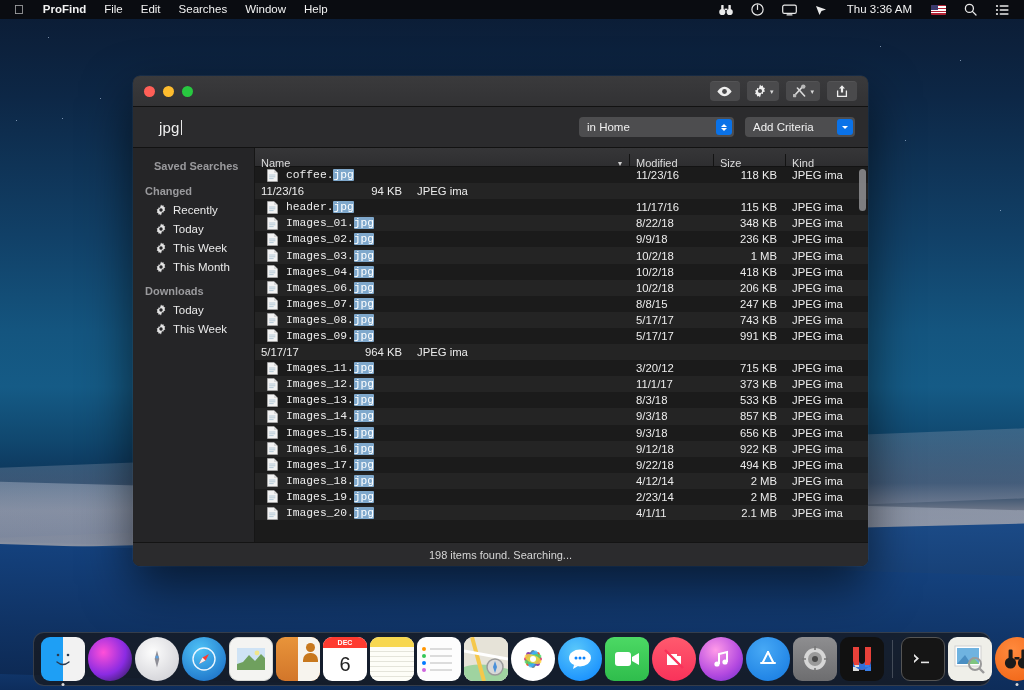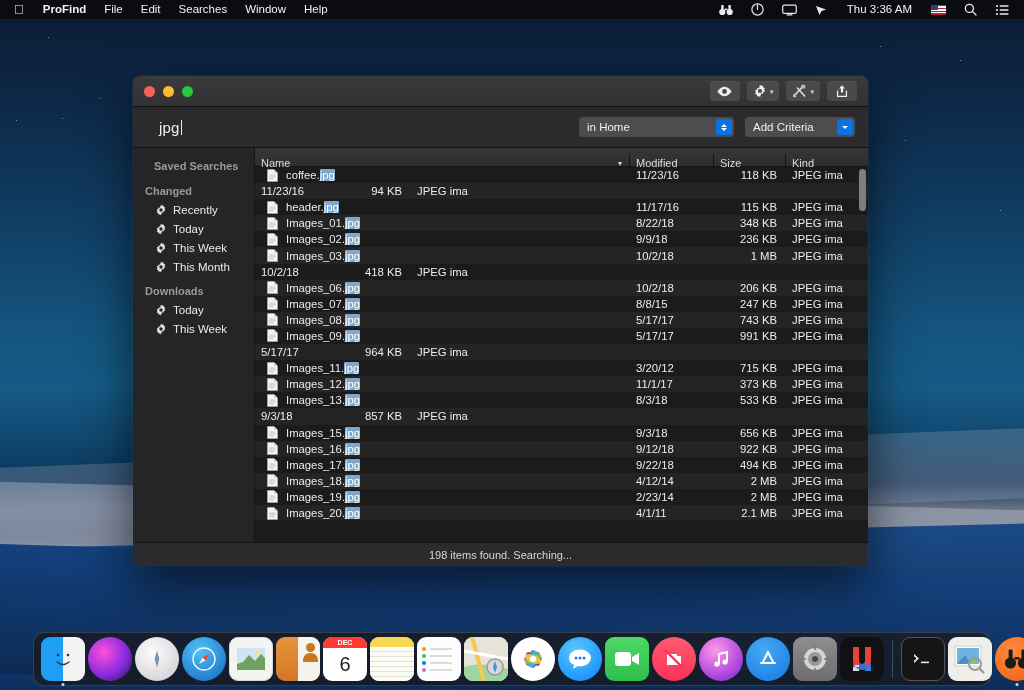--- a/index.html
+++ b/index.html
@@ -185,21 +185,21 @@
   .col-modified { width: 84px; flex: 0 0 84px; }
   .col-size { width: 72px; flex: 0 0 72px; }
   .col-kind { width: 82px; flex: 0 0 82px; border-right: none; }
   #sort-indicator { position: absolute; right: 7px; font-size: 8px; color: #cfcfcf; }
 
   #rows { flex: 1; overflow: hidden; position: relative; }
   .row { display: flex; align-items: center; height: 16.1px; font-size: 11.3px; color: #ececec; }
   .row.odd { background: #1b1b1b; }
   .row.even { background: #242424; }
   .cell { display: flex; align-items: center; height: 100%; overflow: hidden; white-space: nowrap; }
-  .cell-name { flex: 1; min-width: 0; padding-left: 12px; gap: 8px; }
+  .cell-name { flex: 1; min-width: 0; padding-left: 12px; gap: 8px; font-family: Liberation Mono, monospace; }
   .cell-modified { width: 84px; flex: 0 0 84px; padding-left: 6px; }
   .cell-size { width: 72px; flex: 0 0 72px; justify-content: flex-end; padding-right: 9px; }
   .cell-kind { width: 82px; flex: 0 0 82px; padding-left: 6px; }
   .doc-icon { width: 11px; height: 13px; flex: 0 0 11px; }
   .hl { background: #7fa8cc; color: #fff; border-radius: 1px; }
 
   #scrollbar {
     position: absolute; right: 2px; top: 21px; width: 7px; height: 340px;
   }
   #scrollthumb {
@@ -545,20 +545,32 @@
                       <line x1="2.2" y1="9.6" x2="6.6" y2="9.6"></line>
                     </g>
                   </svg></span>
                 <span><span>Images_03.</span><span class="hl">jpg</span><span></span></span>
               </div>
               <div class="cell cell-modified">10/2/18</div>
               <div class="cell cell-size">1 MB</div>
               <div class="cell cell-kind">JPEG ima</div>
             </div>
             <div class="row odd">
+              <div class="cell cell-name">
+                <span class="doc-icon"><svg width="11" height="13" viewBox="0 0 11 13">
+                    <path d="M0.5 0.5 H7 L10.5 4 V12.5 H0.5 Z" fill="#f3f3f3" stroke="#b9b9b9" stroke-width="0.6"></path>
+                    <path d="M7 0.5 V4 H10.5" fill="#d8d8d8"></path>
+                    <g stroke="#9bb7cc" stroke-width="0.7">
+                      <line x1="2.2" y1="6" x2="8.4" y2="6"></line>
+                      <line x1="2.2" y1="7.8" x2="8.4" y2="7.8"></line>
+                      <line x1="2.2" y1="9.6" x2="6.6" y2="9.6"></line>
+                    </g>
+                  </svg></span>
+                <span><span>Images_04.</span><span class="hl">jpg</span><span></span></span>
+              </div>
               <div class="cell cell-modified">10/2/18</div>
               <div class="cell cell-size">418 KB</div>
               <div class="cell cell-kind">JPEG ima</div>
             </div>
             <div class="row even">
               <div class="cell cell-name">
                 <span class="doc-icon"><svg width="11" height="13" viewBox="0 0 11 13">
                     <path d="M0.5 0.5 H7 L10.5 4 V12.5 H0.5 Z" fill="#f3f3f3" stroke="#b9b9b9" stroke-width="0.6"></path>
                     <path d="M7 0.5 V4 H10.5" fill="#d8d8d8"></path>
                     <g stroke="#9bb7cc" stroke-width="0.7">
@@ -674,20 +686,32 @@
                       <line x1="2.2" y1="9.6" x2="6.6" y2="9.6"></line>
                     </g>
                   </svg></span>
                 <span><span>Images_13.</span><span class="hl">jpg</span><span></span></span>
               </div>
               <div class="cell cell-modified">8/3/18</div>
               <div class="cell cell-size">533 KB</div>
               <div class="cell cell-kind">JPEG ima</div>
             </div>
             <div class="row even">
+              <div class="cell cell-name">
+                <span class="doc-icon"><svg width="11" height="13" viewBox="0 0 11 13">
+                    <path d="M0.5 0.5 H7 L10.5 4 V12.5 H0.5 Z" fill="#f3f3f3" stroke="#b9b9b9" stroke-width="0.6"></path>
+                    <path d="M7 0.5 V4 H10.5" fill="#d8d8d8"></path>
+                    <g stroke="#9bb7cc" stroke-width="0.7">
+                      <line x1="2.2" y1="6" x2="8.4" y2="6"></line>
+                      <line x1="2.2" y1="7.8" x2="8.4" y2="7.8"></line>
+                      <line x1="2.2" y1="9.6" x2="6.6" y2="9.6"></line>
+                    </g>
+                  </svg></span>
+                <span><span>Images_14.</span><span class="hl">jpg</span><span></span></span>
+              </div>
               <div class="cell cell-modified">9/3/18</div>
               <div class="cell cell-size">857 KB</div>
               <div class="cell cell-kind">JPEG ima</div>
             </div>
             <div class="row odd">
               <div class="cell cell-name">
                 <span class="doc-icon"><svg width="11" height="13" viewBox="0 0 11 13">
                     <path d="M0.5 0.5 H7 L10.5 4 V12.5 H0.5 Z" fill="#f3f3f3" stroke="#b9b9b9" stroke-width="0.6"></path>
                     <path d="M7 0.5 V4 H10.5" fill="#d8d8d8"></path>
                     <g stroke="#9bb7cc" stroke-width="0.7">

